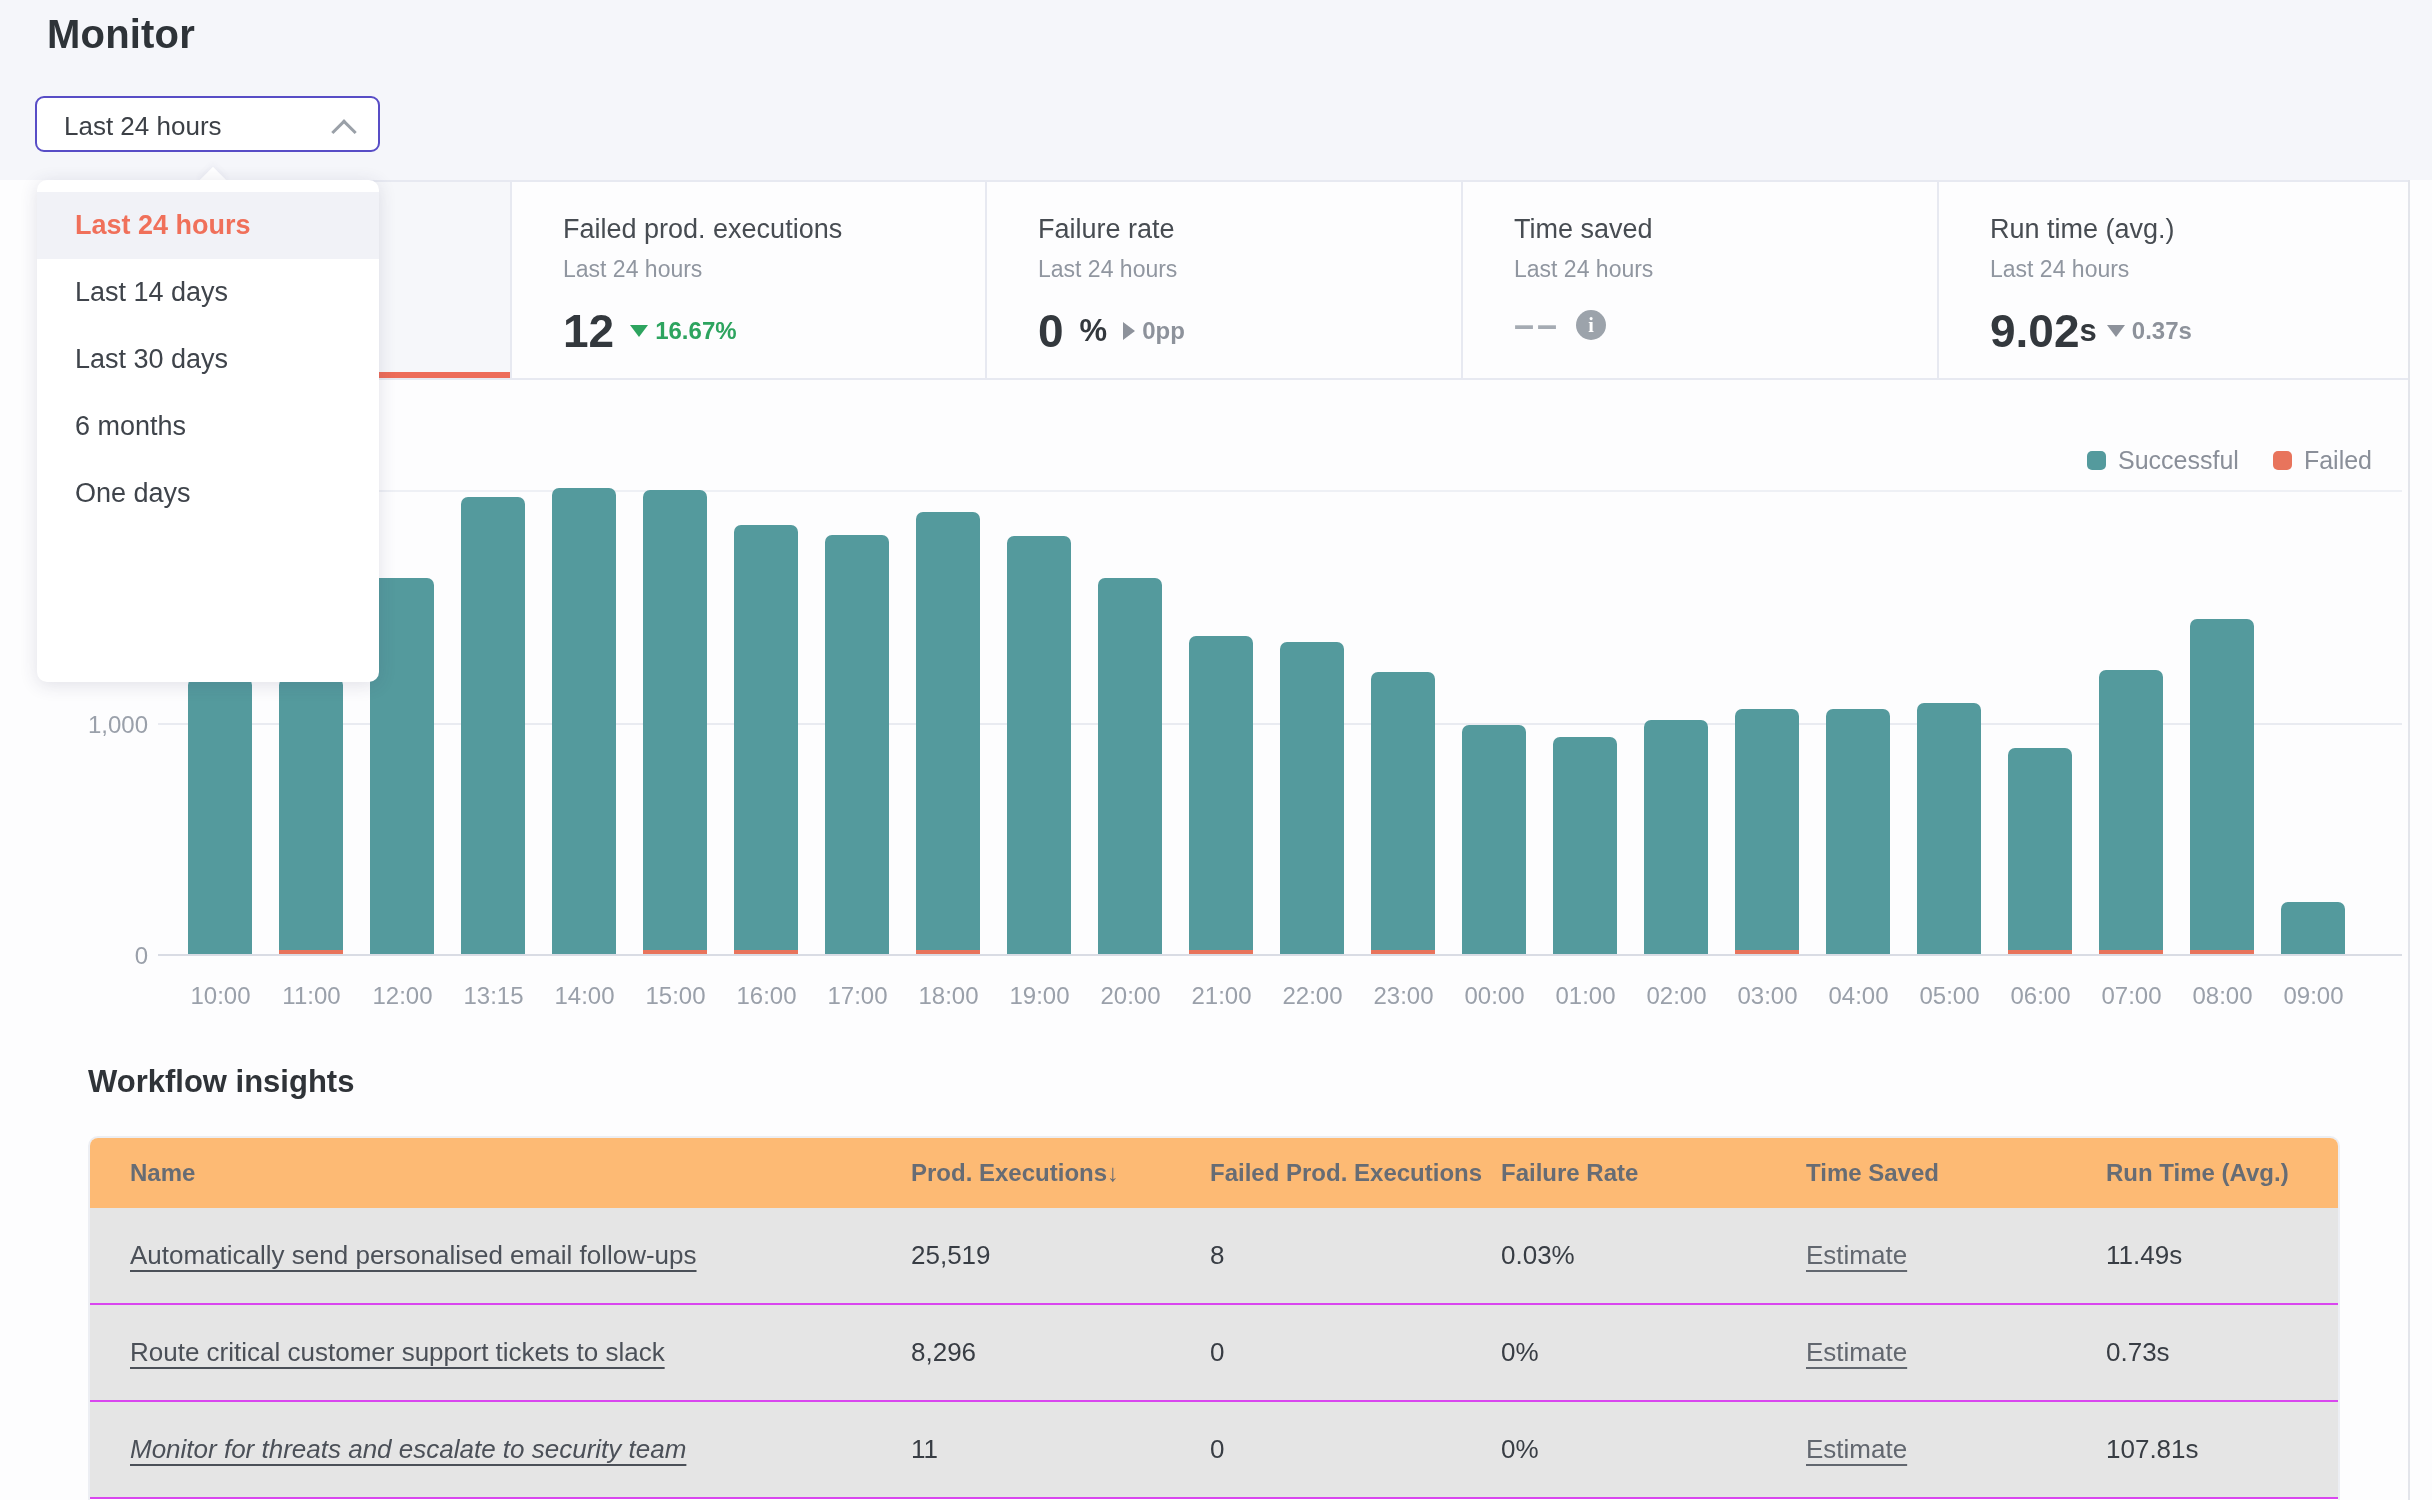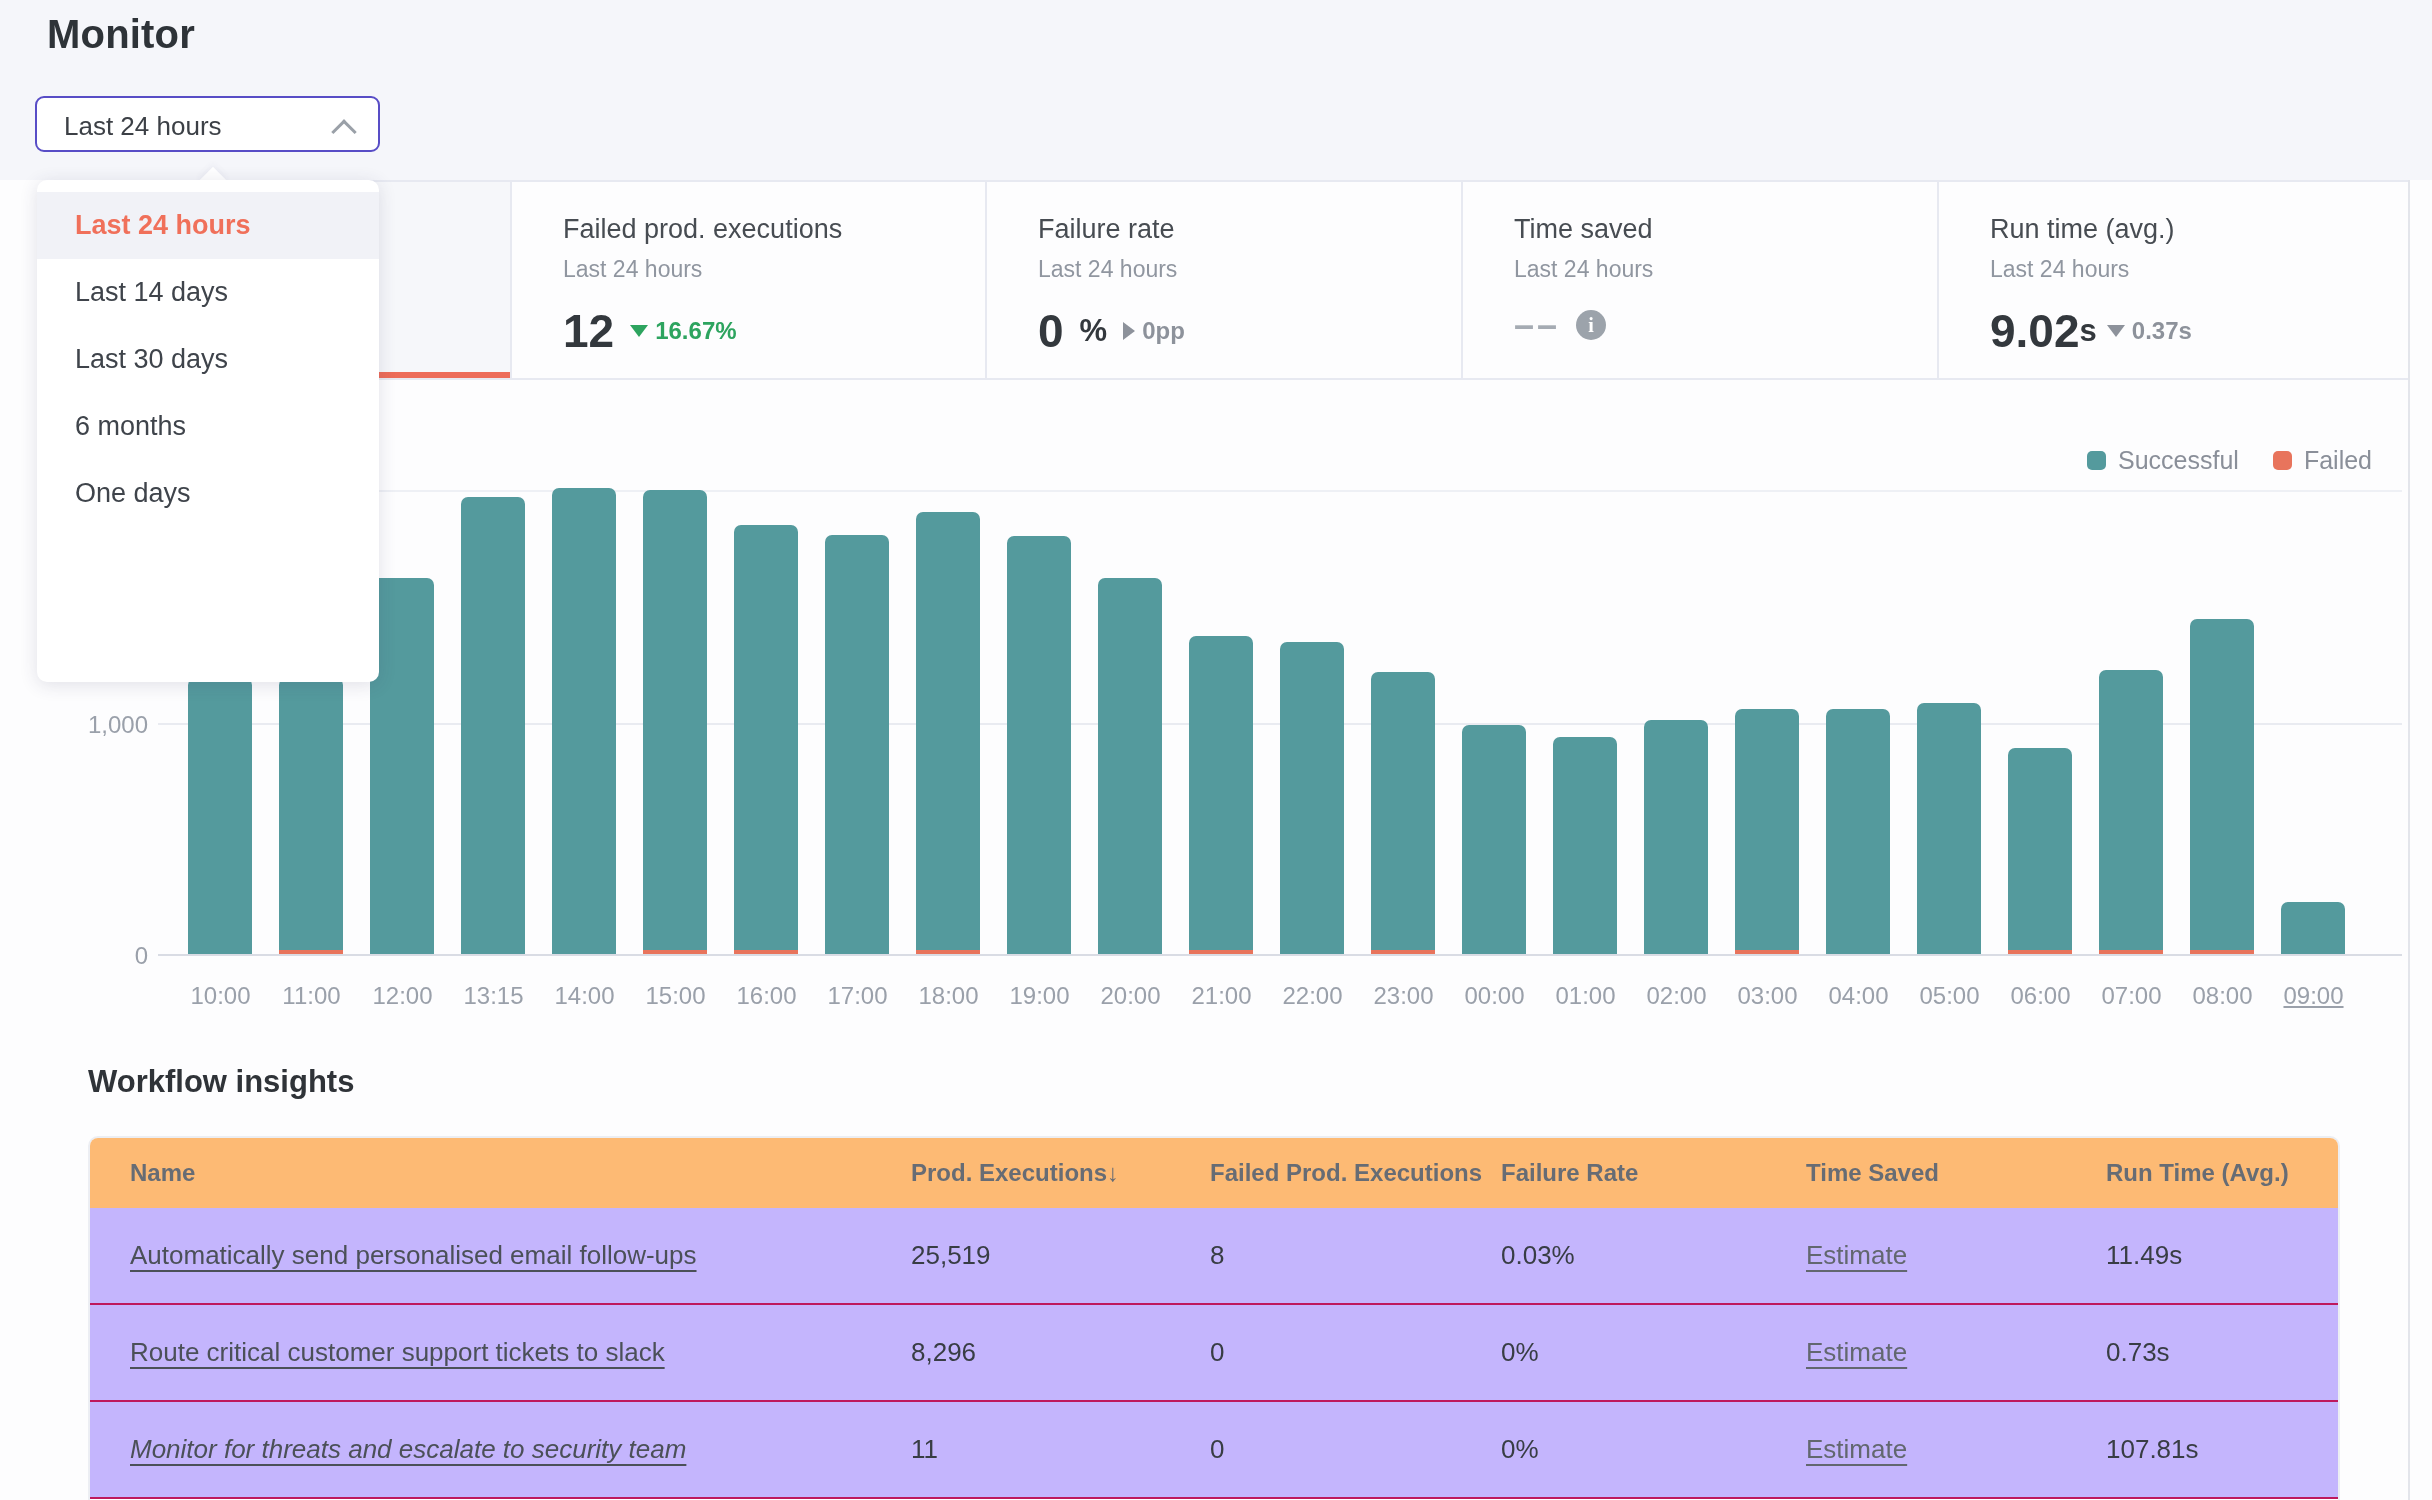--- a/index.html
+++ b/index.html
@@ -49,21 +49,21 @@
   .y-tick{position:absolute;width:110px;text-align:right;font-size:24px;color:#9aa0aa;}
   .bar{position:absolute;border-radius:7px 7px 0 0;background:#549a9d;}
   .bar-fail{position:absolute;left:0;bottom:0;width:100%;height:4px;background:#e8745c;}
   .x-label{position:absolute;width:91px;text-align:center;font-size:24px;color:#9aa0aa;}
   .scroll-line{left:2408px;top:180px;width:2px;height:1320px;background:#e3e5eb;}
   
   .section-heading{left:88px;top:1064px;font-size:31px;font-weight:bold;color:#2f3338;}
   .wf-table{left:88px;top:1136px;width:2252px;height:364px;background:#fff;border:2px solid #eceef3;border-bottom:none;border-radius:10px 10px 0 0;box-sizing:border-box;overflow:hidden;}
   .thead{position:absolute;left:0;top:0;width:100%;height:70px;background:#fdba74;font-weight:bold;}
   .th{position:absolute;top:0;height:70px;line-height:70px;font-size:24px;color:#676c74;cursor:pointer;white-space:nowrap;}
-  .trow{position:absolute;left:0;width:100%;height:97px;border-bottom:2px solid #be185d;box-sizing:border-box;background:#c4b5fd;}
+  .trow{position:absolute;left:0;width:100%;height:97px;border-bottom:2px solid #d946ef;box-sizing:border-box;background:#e5e5e5;}
   .td{position:absolute;top:0;height:95px;line-height:95px;font-size:26px;color:#383d44;white-space:nowrap;}
   .td a, .name-link{color:#4b5058;text-decoration:underline;text-underline-offset:6px;cursor:pointer;}
   .estimate-link{color:#62676f;text-decoration:underline;text-underline-offset:6px;cursor:pointer;}
   .sort-arrow{font-size:24px;color:#676c74;}
 </style>
 </head>
 <body>
 
 <div class="abs top-strip"></div>
 <div class="abs page-title">Monitor</div>
@@ -206,21 +206,21 @@
     <div class="x-label" style="left: 1995px; top: 982px;">06:00</div>
     <div class="bar" style="left: 2099px; top: 670px; width: 64px; height: 284px;">
       <div class="bar-fail"></div>
     </div>
     <div class="x-label" style="left: 2086px; top: 982px;">07:00</div>
     <div class="bar" style="left: 2190px; top: 619px; width: 64px; height: 335px;">
       <div class="bar-fail"></div>
     </div>
     <div class="x-label" style="left: 2177px; top: 982px;">08:00</div>
     <div class="bar" style="left: 2281px; top: 902px; width: 64px; height: 52px;"></div>
-    <div class="x-label" style="left: 2268px; top: 982px; text-decoration: underline;">09:00</div>
+    <div class="x-label" style="left: 2268px; top: 982px;">09:00</div>
   </div>
 
 <div class="abs scroll-line"></div>
 
 <div class="abs section-heading">Workflow insights</div>
 <div class="abs wf-table">
   <div class="thead" id="thead">
       <div class="th" style="left: 40px;">Name</div>
       <div class="th" style="left: 821px;">Prod. Executions<span class="sort-arrow">↓</span></div>
       <div class="th" style="left: 1120px;">Failed Prod. Executions</div>

